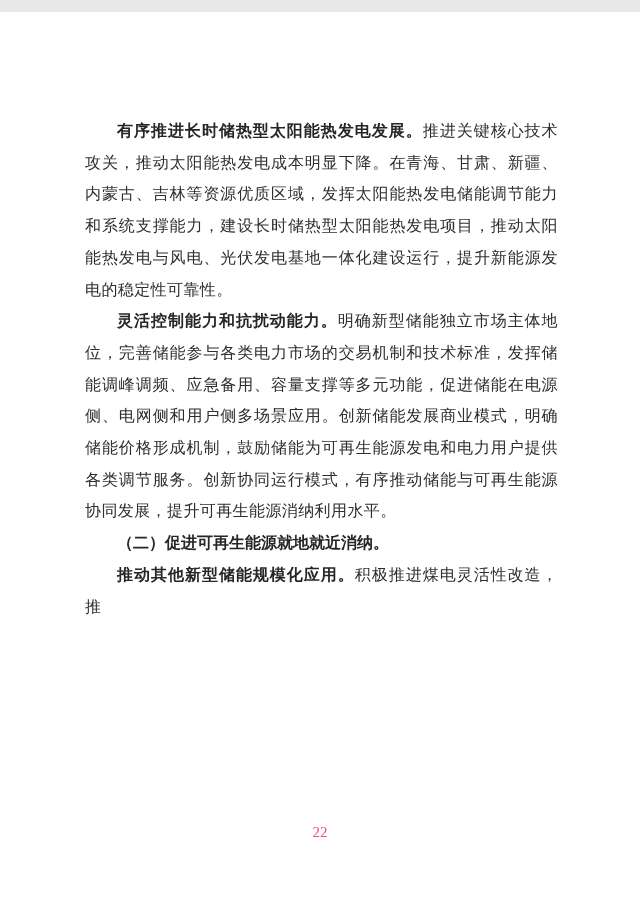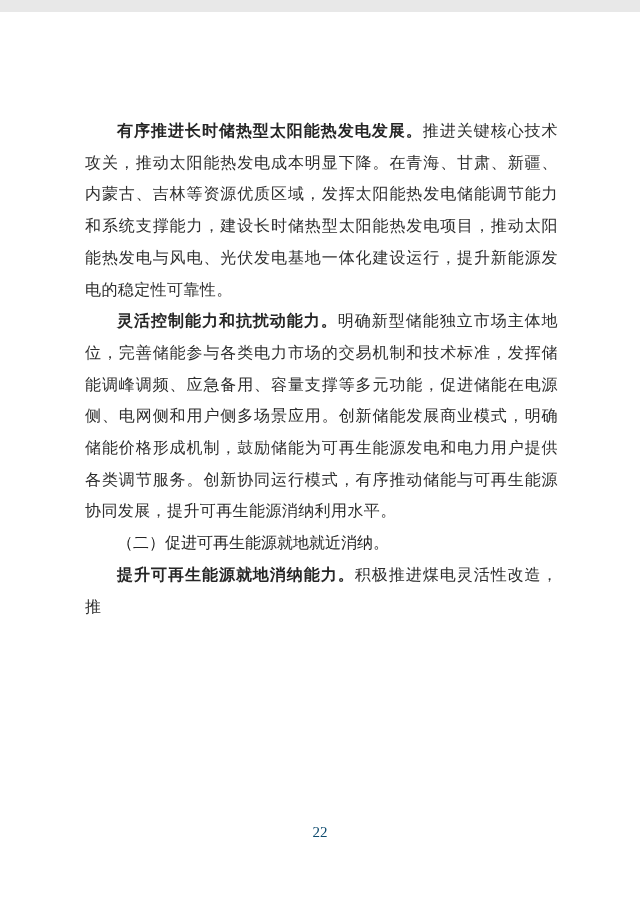--- a/index.html
+++ b/index.html
@@ -34,45 +34,45 @@
   }
   .para .lead {
     font-weight: bold;
     color: #262626;
   }
   .heading {
     margin: 0;
     font-size: 16px;
     line-height: 31.7px;
     text-indent: 2em;
-    font-weight: normal;
+    font-weight: bold;
     color: #262626;
   }
   .page-number {
     position: absolute;
     top: 808px;
     left: 0;
     width: 100%;
     text-align: center;
     font-size: 15px;
     line-height: 24px;
-    color: #0c4a6e;
+    color: #ec4899;
   }
 </style>
 </head>
 <body>
 
 <div class="sheet">
   <div class="textblock">
 
     <p class="para"><span class="lead">有序推进长时储热型太阳能热发电发展。</span><span>推进关键核心技术攻关，推动太阳能热发电成本明显下降。在青海、甘肃、新疆、内蒙古、吉林等资源优质区域，发挥太阳能热发电储能调节能力和系统支撑能力，建设长时储热型太阳能热发电项目，推动太阳能热发电与风电、光伏发电基地一体化建设运行，提升新能源发电的稳定性可靠性。</span></p>
 
     <p class="para"><span class="lead">灵活控制能力和抗扰动能力。</span><span>明确新型储能独立市场主体地位，完善储能参与各类电力市场的交易机制和技术标准，发挥储能调峰调频、应急备用、容量支撑等多元功能，促进储能在电源侧、电网侧和用户侧多场景应用。创新储能发展商业模式，明确储能价格形成机制，鼓励储能为可再生能源发电和电力用户提供各类调节服务。创新协同运行模式，有序推动储能与可再生能源协同发展，提升可再生能源消纳利用水平。</span></p>
 
     <p class="heading">（二）促进可再生能源就地就近消纳。</p>
 
 
-    <p class="para"><span class="lead">提升可再生能源就地消纳能力。</span><span>积极推进煤电灵活性改造，推</span></p>
+    <p class="para"><span class="lead">推动其他新型储能规模化应用。</span><span>积极推进煤电灵活性改造，推</span></p>
 
   </div>
 
   <div class="page-number">22</div>
 </div>
 
 </body></html>

